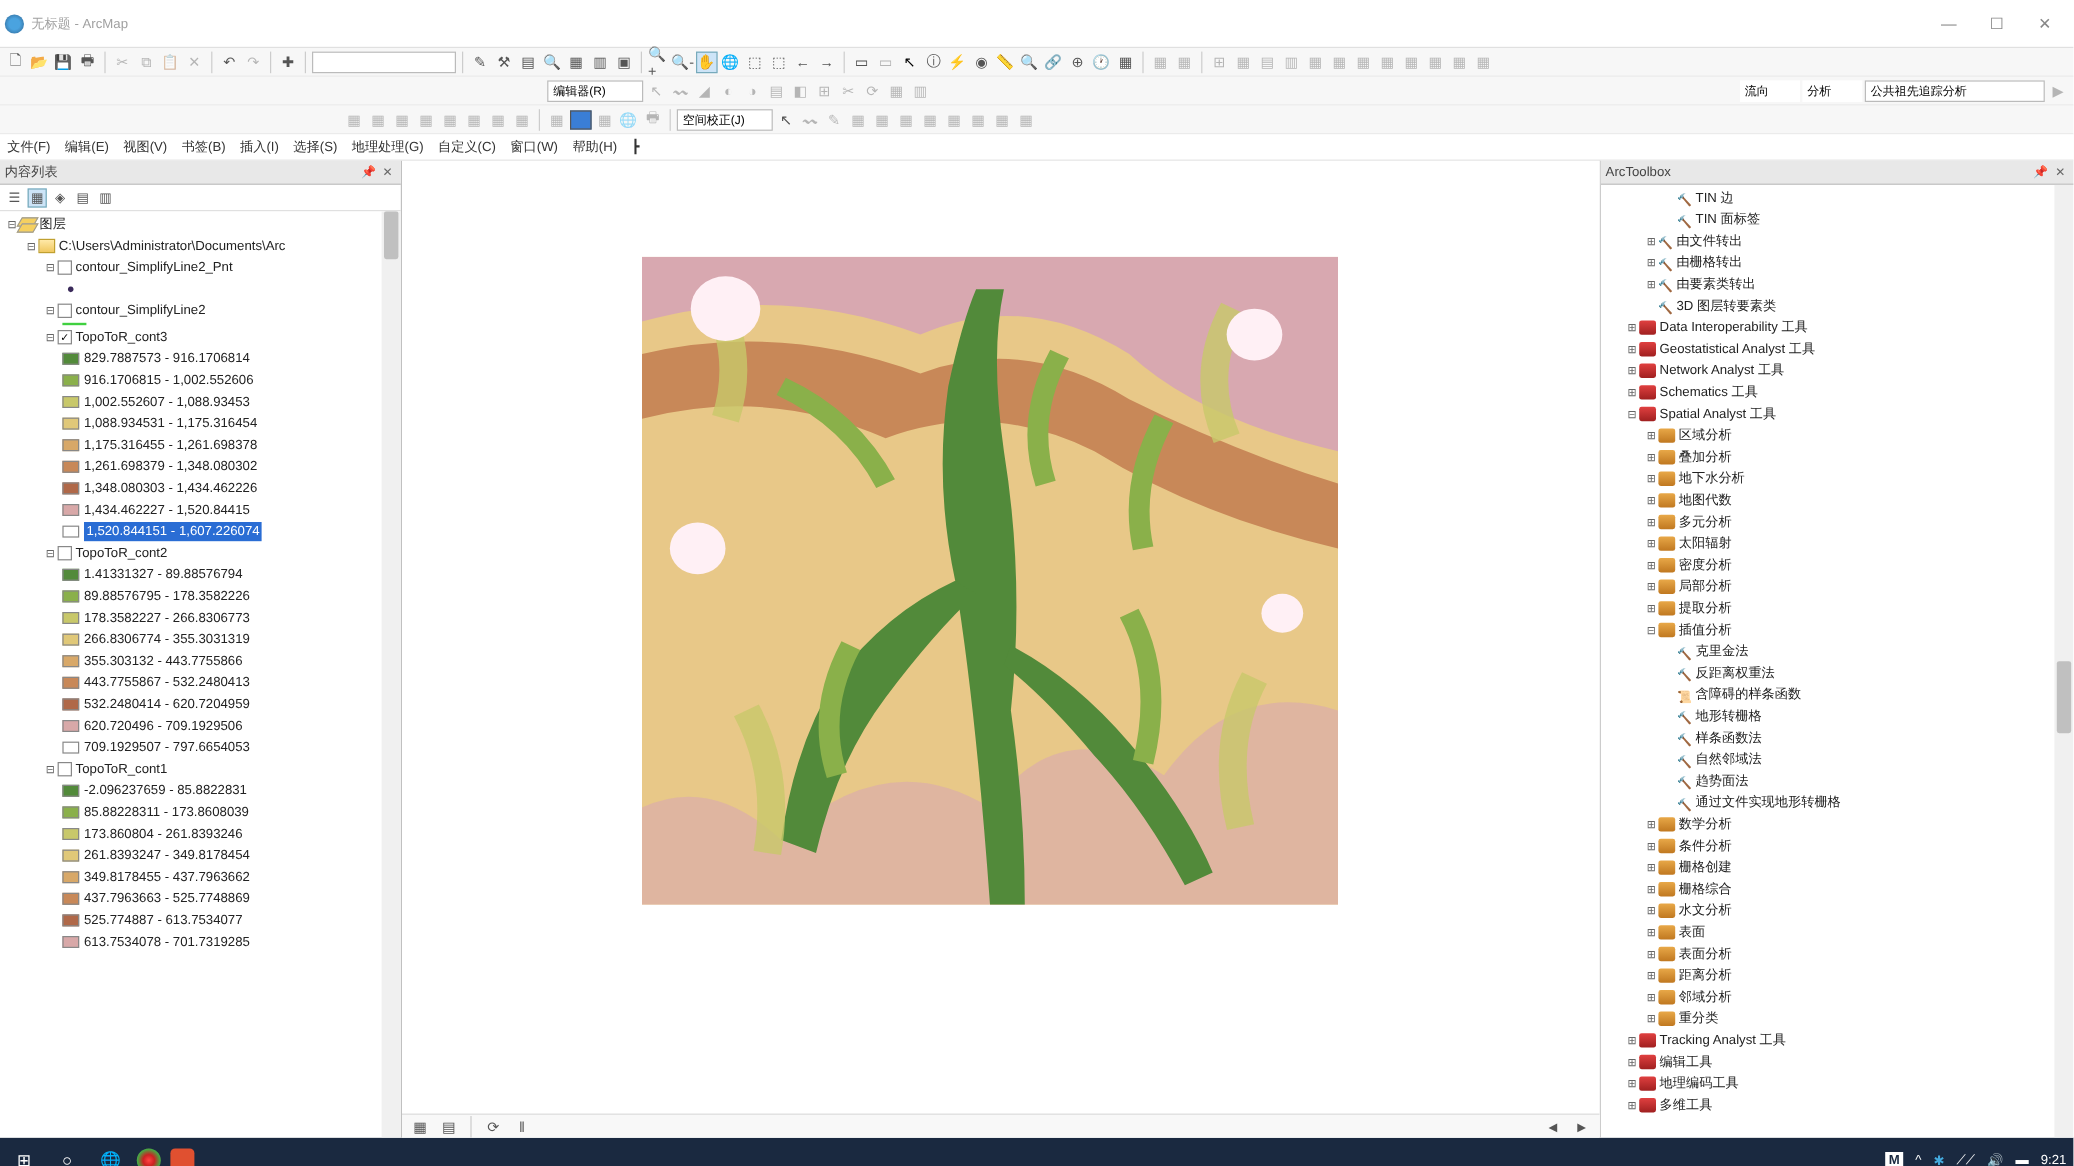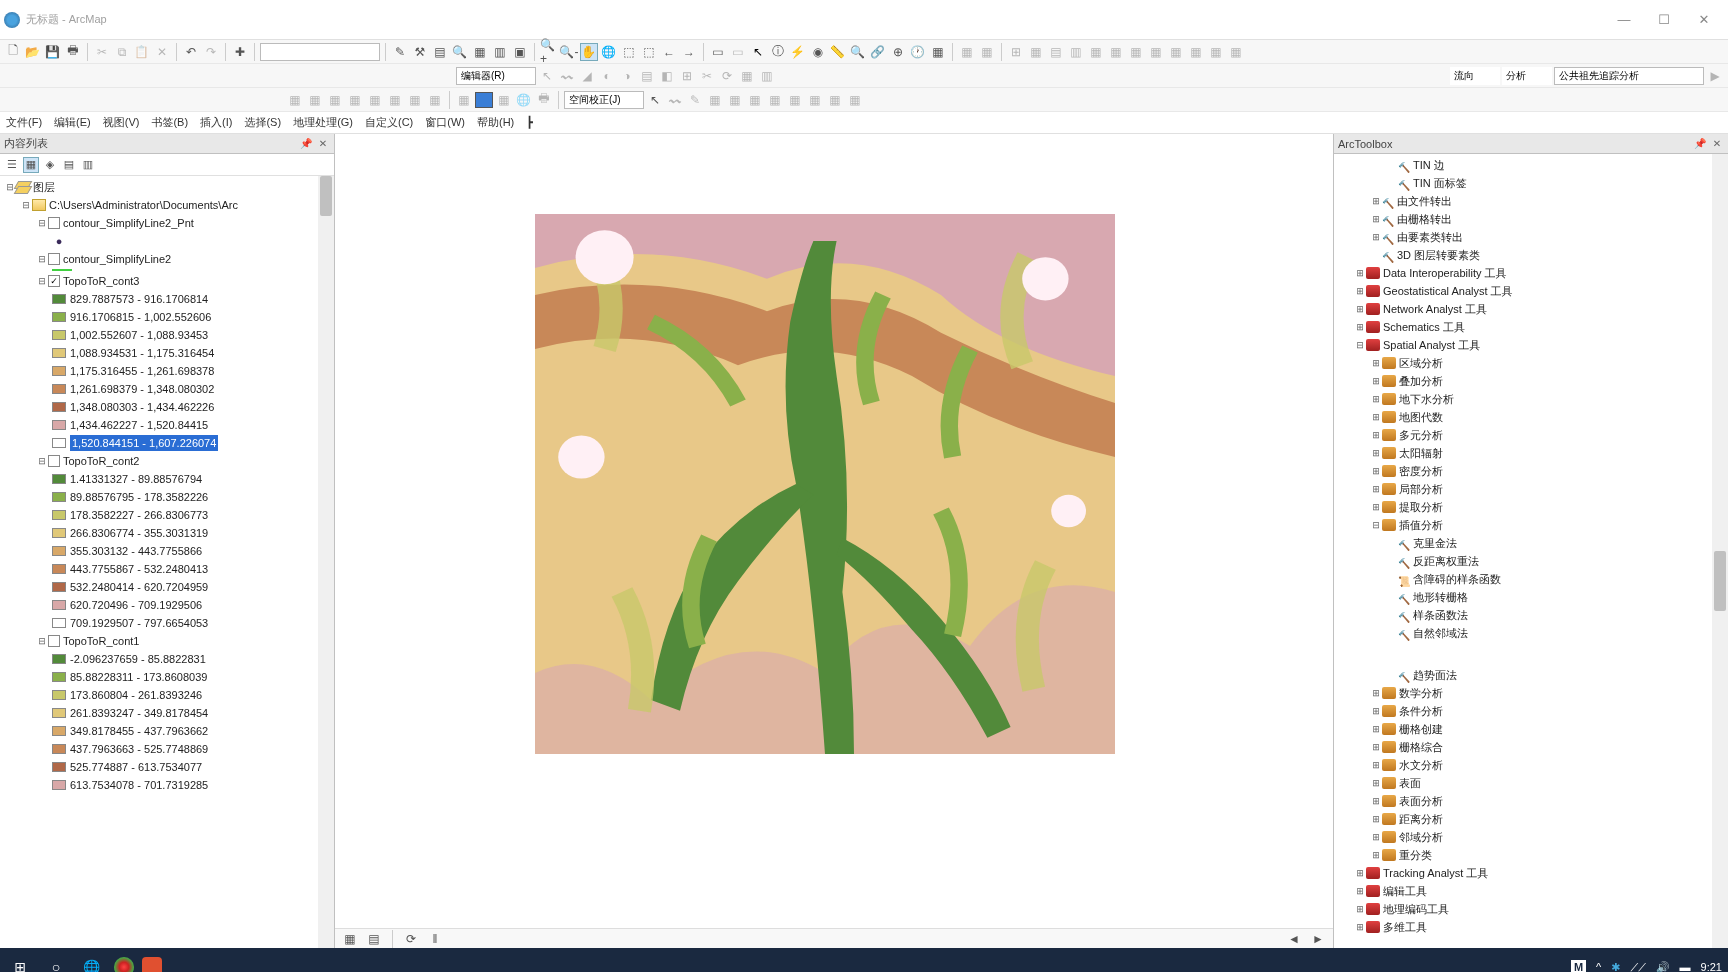--- a/index.html
+++ b/index.html
@@ -536,24 +536,29 @@
         <div class="tree-node" style="padding-left: 52px;">
           <span class="exp"></span>
           <span class="tool-icon hammer-icon"></span>
           <span class="lbl">样条函数法</span>
         </div>
         <div class="tree-node" style="padding-left: 52px;">
           <span class="exp"></span>
           <span class="tool-icon hammer-icon"></span>
           <span class="lbl">自然邻域法</span>
         </div>
-        <div class="tree-node" style="padding-left: 52px; margin-top: 24px;">
+        <div class="tree-node" style="padding-left: 52px;">
           <span class="exp"></span>
           <span class="tool-icon hammer-icon"></span>
           <span class="lbl">趋势面法</span>
+        </div>
+        <div class="tree-node" style="padding-left: 52px;">
+          <span class="exp"></span>
+          <span class="tool-icon hammer-icon"></span>
+          <span class="lbl">通过文件实现地形转栅格</span>
         </div>
         <div class="tree-node" style="padding-left: 36px;">
           <span class="exp">⊞</span>
           <span class="tbx-icon" style="background:linear-gradient(#e8a848,#c07820)"></span>
           <span class="lbl">数学分析</span>
         </div>
         <div class="tree-node" style="padding-left: 36px;">
           <span class="exp">⊞</span>
           <span class="tbx-icon" style="background:linear-gradient(#e8a848,#c07820)"></span>
           <span class="lbl">条件分析</span>

